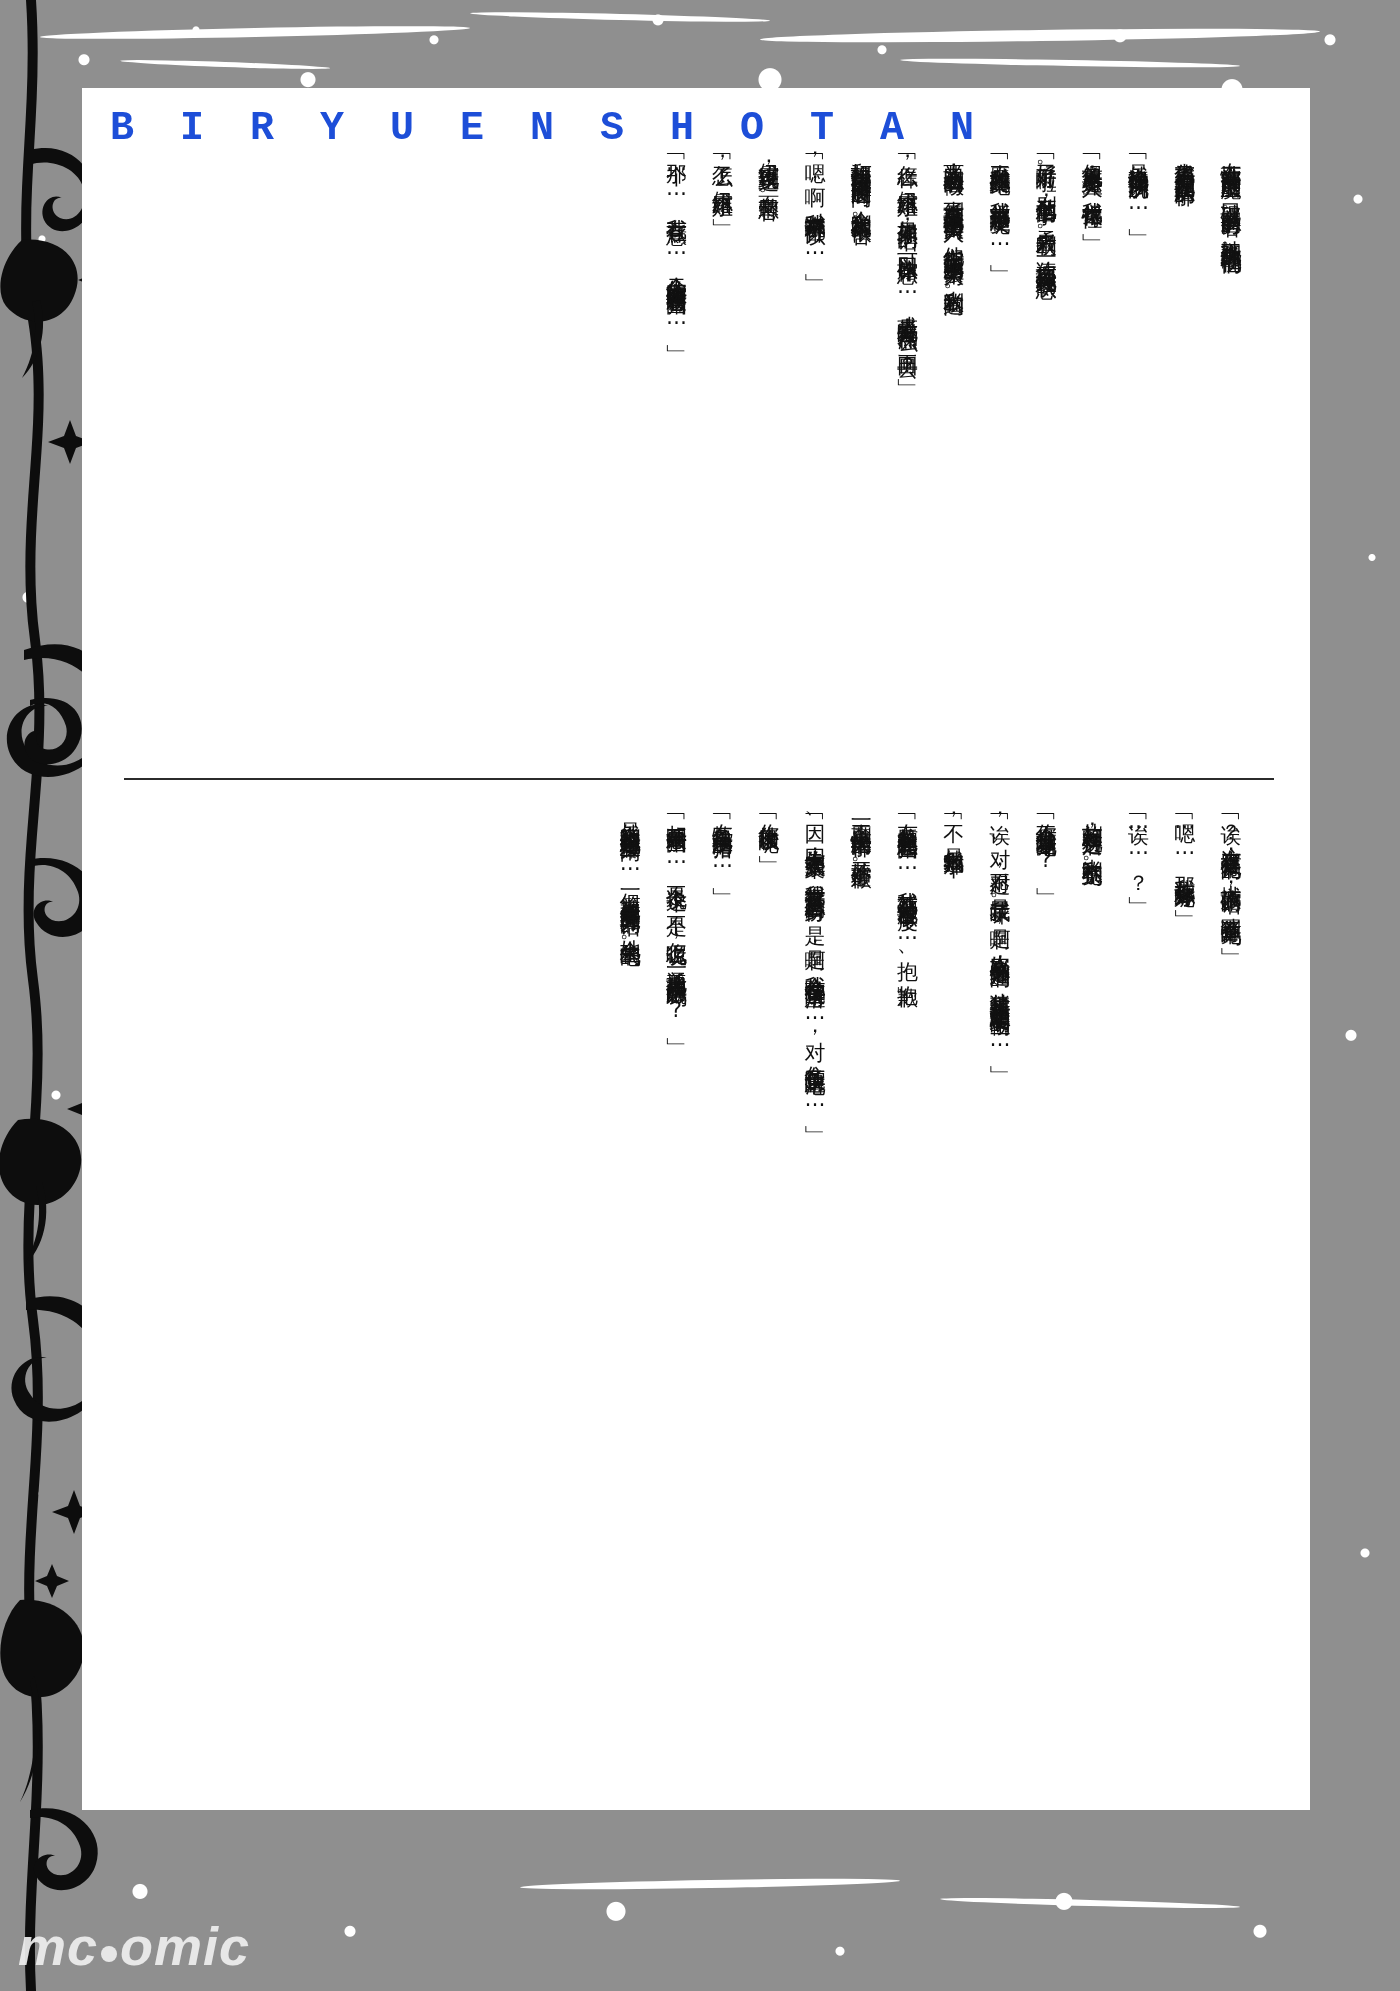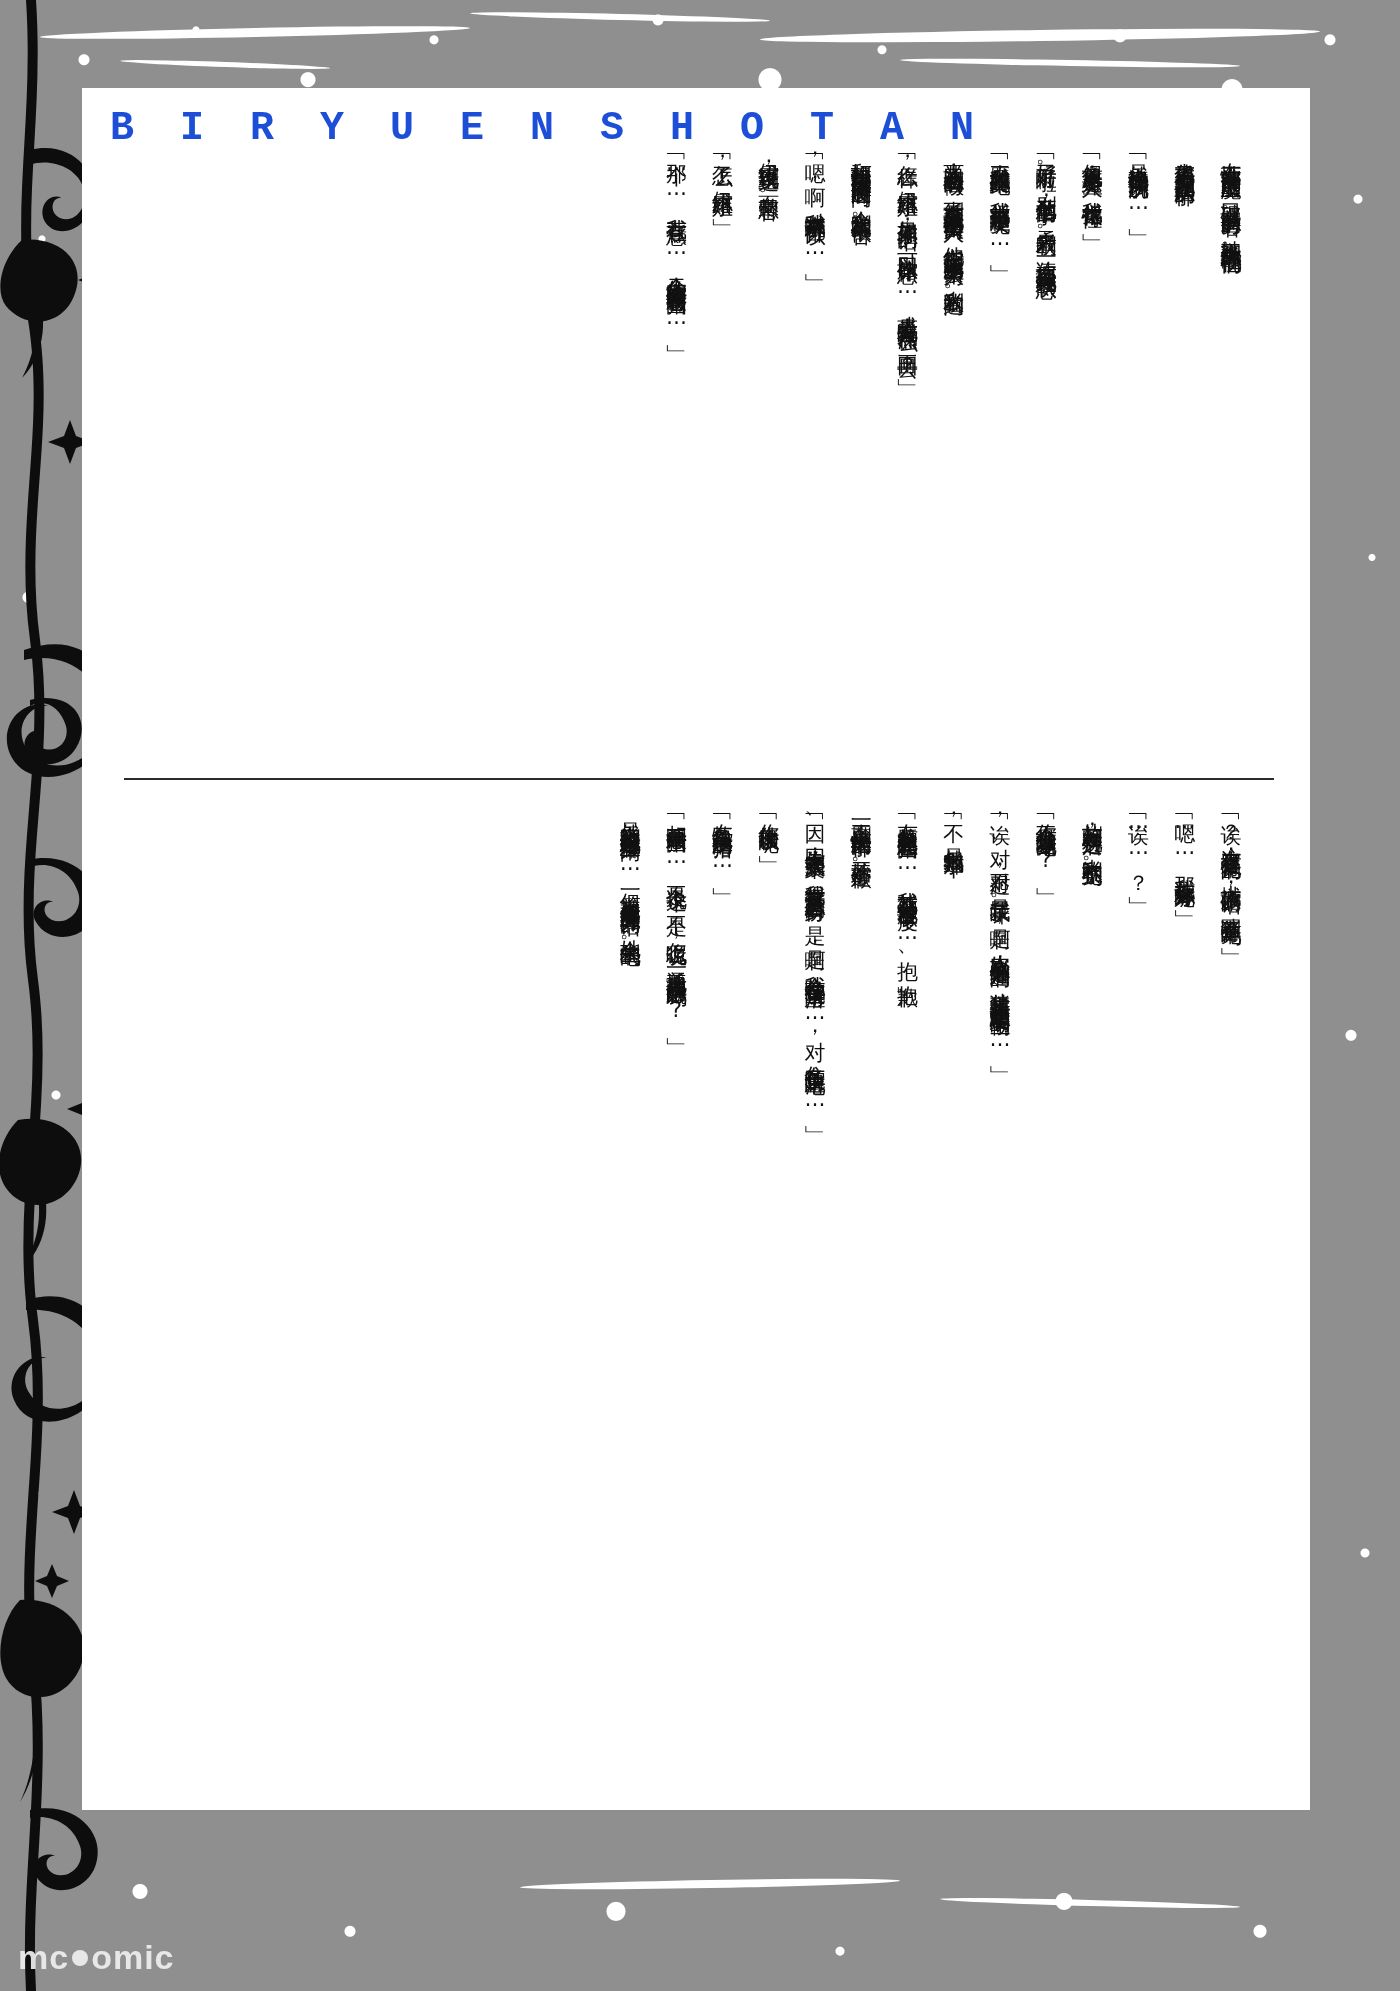--- a/index.html
+++ b/index.html
@@ -138,25 +138,26 @@
     margin: 0 0 0 8px;
     padding: 0;
   }
 
   
   .watermark {
     position: absolute;
     left: 18px;
     bottom: 14px;
     font-family: "Liberation Sans", sans-serif;
-    font-size: 34px;
+    font-size: 54px;
     font-weight: bold;
     color: #efefef;
     letter-spacing: 1px;
     opacity: 0.92;
+    font-style: italic;
   }
   .watermark .dot {
     display: inline-block;
     width: 16px;
     height: 16px;
     border-radius: 50%;
     background: #efefef;
     margin: 0 3px;
     vertical-align: 3px;
   }

